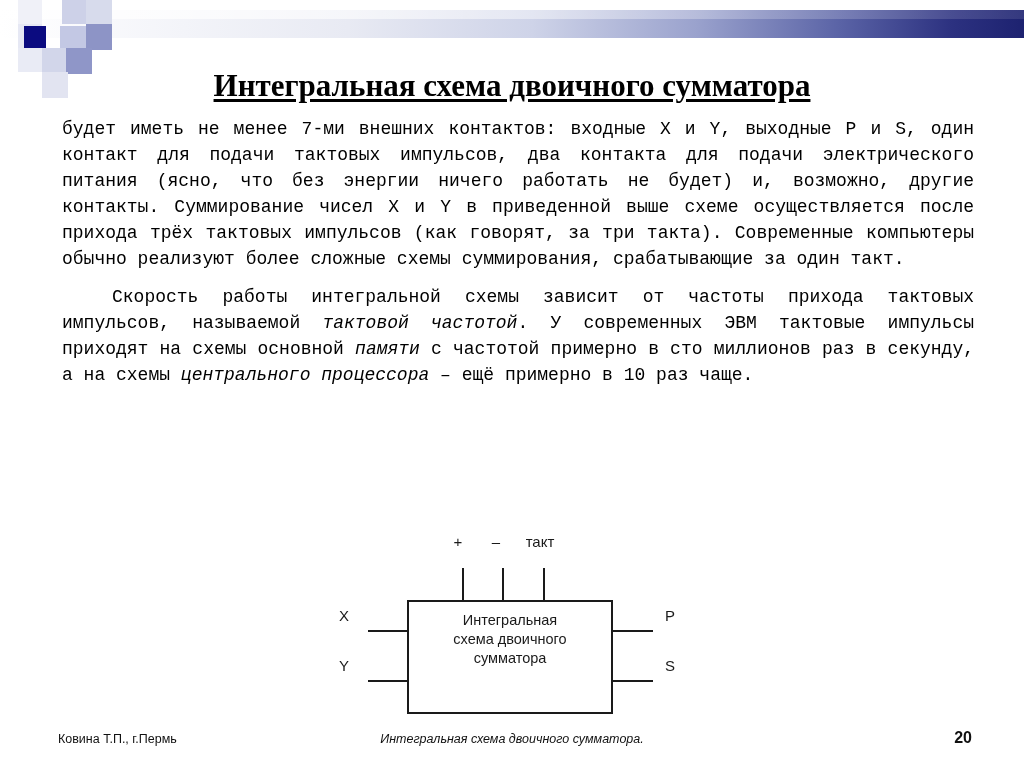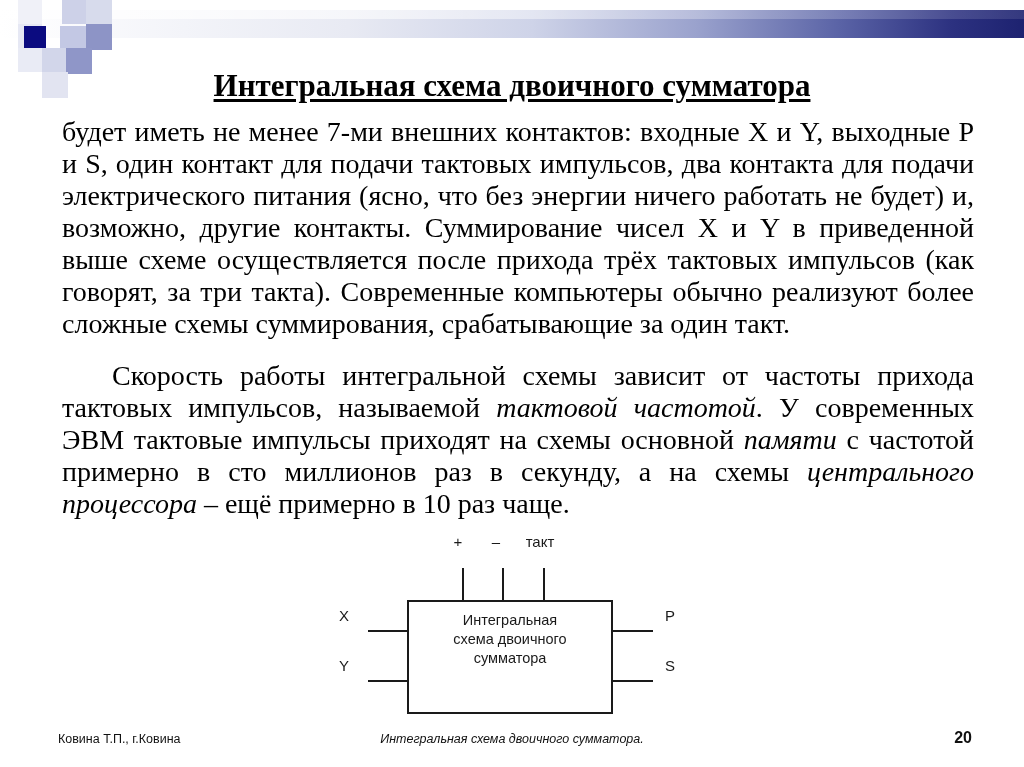--- a/index.html
+++ b/index.html
@@ -80,27 +80,27 @@
   }
 
   
   #body-text {
     position: absolute;
     left: 62px;
     top: 116px;
     width: 912px;
   }
   .para {
-    font-family: Liberation Serif, serif;
-    font-size: 28px;
-    line-height: 32px;
+    font-family: Liberation Mono, monospace;
+    font-size: 18px;
+    line-height: 26px;
     text-align: justify;
     margin: 0;
   }
-  #para-2 { margin-top: 20px; text-indent: 50px; }
+  #para-2 { margin-top: 12px; text-indent: 50px; }
   .ital { font-style: italic; }
 
   
   #diagram {
     position: absolute;
     left: 0;
     top: 0;
     width: 1024px;
     height: 767px;
     pointer-events: none;
@@ -191,16 +191,16 @@
     <text class="dg-label" x="670" y="621" text-anchor="middle">P</text>
     <text class="dg-label" x="670" y="671" text-anchor="middle">S</text>
 
     <text class="dg-box-text" x="510" y="625" text-anchor="middle">Интегральная</text>
     <text class="dg-box-text" x="510" y="644" text-anchor="middle">схема двоичного</text>
     <text class="dg-box-text" x="510" y="663" text-anchor="middle">сумматора</text>
   </svg>
 </div>
 
 <div id="footer">
-  <div class="foot-txt" id="foot-author">Ковина Т.П., г.Ковина</div>
+  <div class="foot-txt" id="foot-author">Ковина Т.П., г.Пермь</div>
   <div class="foot-txt" id="foot-center">Интегральная схема двоичного сумматора.</div>
   <div class="foot-txt" id="foot-page">20</div>
 </div>
 
 </body></html>

